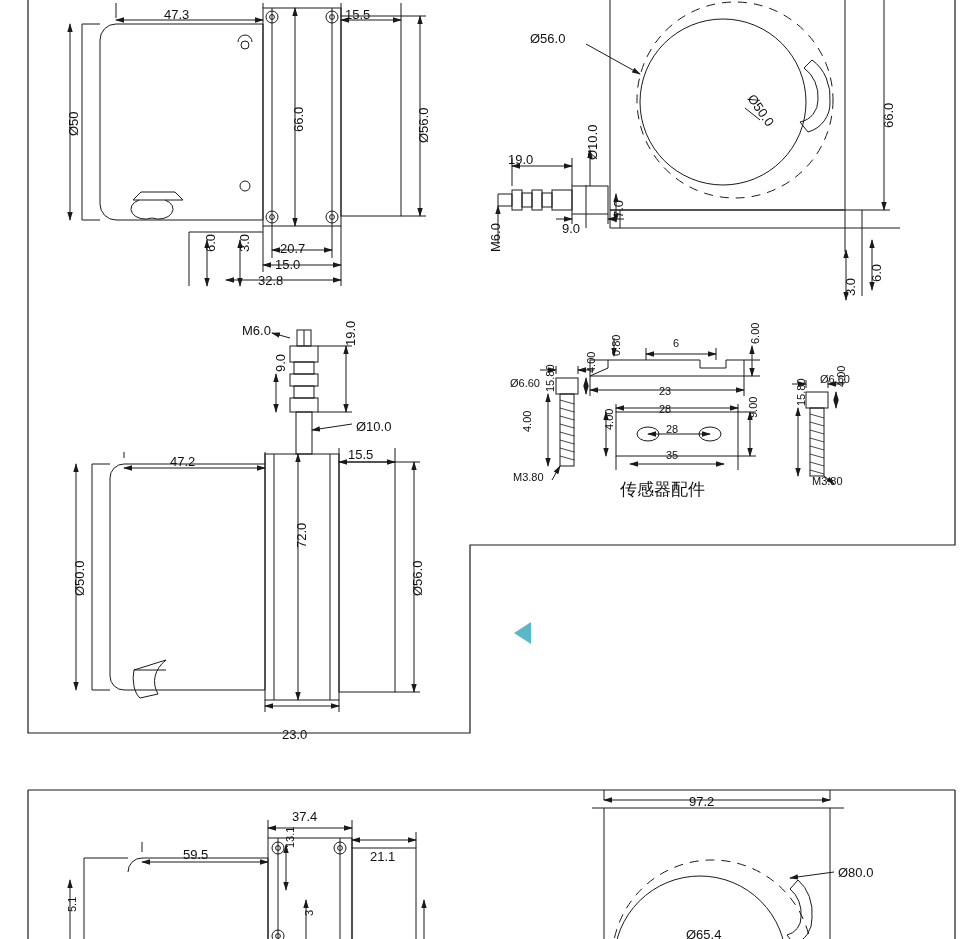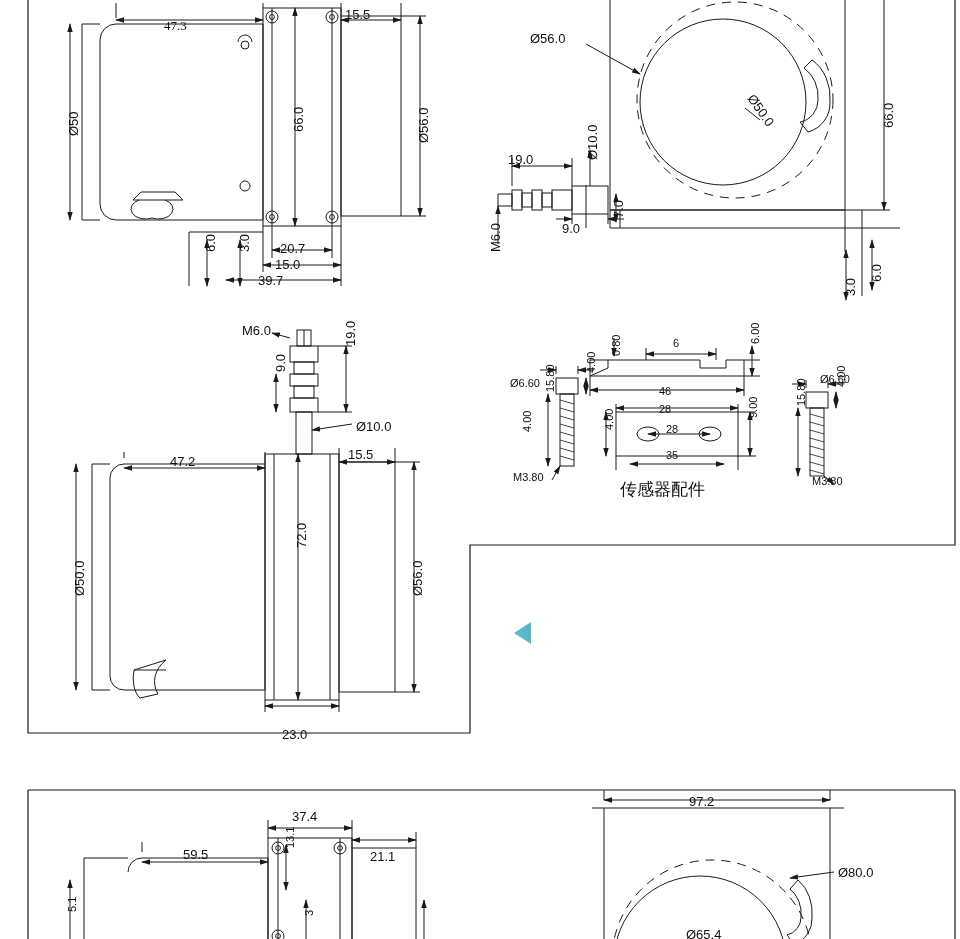--- a/index.html
+++ b/index.html
@@ -358,28 +358,28 @@
       <path d="M798,880 a32,40 0 0 1 14,38 a26,26 0 0 1 -18,26 l-7,-9 a18,18 0 0 0 14,-18 a26,30 0 0 0 -11,-28 Z"></path>
 
       <line x1="604" y1="800" x2="604" y2="790"></line>
       <line x1="830" y1="800" x2="830" y2="790"></line>
       <line x1="604" y1="800" x2="830" y2="800" marker-start="url(#arrE)" marker-end="url(#arrS)"></line>
 
       <line x1="790" y1="878" x2="834" y2="872" marker-start="url(#arrE)"></line>
     </g>
   </svg>
 
-  <div class="dim-text" style="left:164px; top:19px;font-family:Liberation Serif, serif;">47.3</div>
+  <div class="dim-text" style="left:164px; top:8px;">47.3</div>
   <div class="dim-text" style="left:345px; top:8px;">15.5</div>
   <div class="dim-text rot90" style="left:292px; top:132px;">66.0</div>
   <div class="dim-text rot90" style="left:417px; top:143px;">Ø56.0</div>
   <div class="dim-text rot90" style="left:67px; top:136px;">Ø50</div>
   <div class="dim-text" style="left:280px; top:242px;">20.7</div>
   <div class="dim-text" style="left:275px; top:258px;">15.0</div>
-  <div class="dim-text" style="left:258px; top:274px;">39.7</div>
+  <div class="dim-text" style="left:258px; top:274px;">32.8</div>
   <div class="dim-text rot90" style="left:204px; top:252px;">6.0</div>
   <div class="dim-text rot90" style="left:238px; top:252px;">3.0</div>
 
   <div class="dim-text" style="left:530px; top:32px;">Ø56.0</div>
   <div class="dim-text rot-free" style="left:756px; top:92px; transform: rotate(55deg);">Ø50.0</div>
   <div class="dim-text rot90" style="left:586px; top:160px;">Ø10.0</div>
   <div class="dim-text" style="left:508px; top:153px;">19.0</div>
   <div class="dim-text" style="left:562px; top:222px;">9.0</div>
   <div class="dim-text rot90" style="left:612px; top:218px;">7.0</div>
   <div class="dim-text rot90" style="left:489px; top:252px;">M6.0</div>
@@ -394,21 +394,21 @@
   <div class="dim-text" style="left:170px; top:455px;">47.2</div>
   <div class="dim-text" style="left:348px; top:448px;">15.5</div>
   <div class="dim-text rot90" style="left:295px; top:548px;">72.0</div>
   <div class="dim-text rot90" style="left:411px; top:596px;">Ø56.0</div>
   <div class="dim-text rot90" style="left:73px; top:596px;">Ø50.0</div>
   <div class="dim-text" style="left:282px; top:696px;margin-top:32px;">23.0</div>
 
   <div class="dim-text rot90 small" style="left:611px; top:356px;">0.80</div>
   <div class="dim-text small" style="left:673px; top:338px;">6</div>
   <div class="dim-text rot90 small" style="left:750px; top:344px;">6.00</div>
-  <div class="dim-text small" style="left:659px; top:386px;">46</div>
+  <div class="dim-text small" style="left:659px; top:386px;">23</div>
   <div class="dim-text small" style="left:659px; top:404px;">28</div>
   <div class="dim-text small" style="left:666px; top:424px;">28</div>
   <div class="dim-text small" style="left:666px; top:450px;">35</div>
   <div class="dim-text rot90 small" style="left:604px; top:430px;">4.00</div>
   <div class="dim-text rot90 small" style="left:748px; top:418px;">9.00</div>
   <div class="dim-text rot90 small" style="left:522px; top:432px;">4.00</div>
 
   <div class="dim-text small" style="left:510px; top:378px;">Ø6.60</div>
   <div class="dim-text rot90 small" style="left:586px; top:373px;">4.00</div>
   <div class="dim-text rot90 small" style="left:545px; top:392px;">15.80</div>

